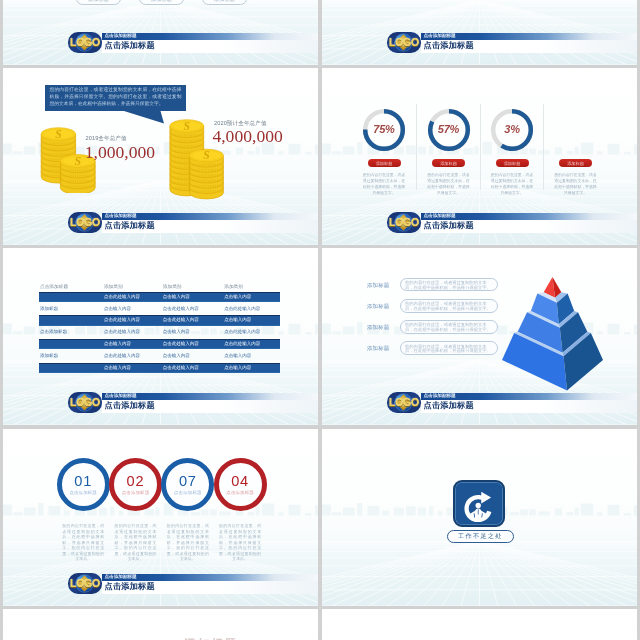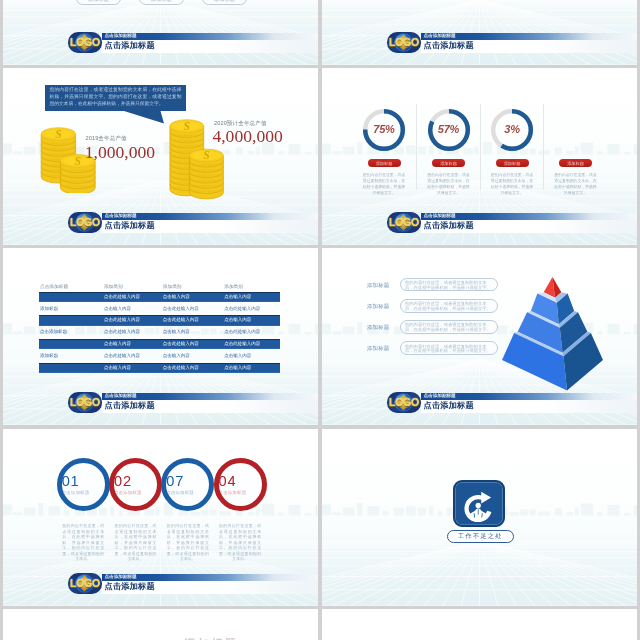--- a/index.html
+++ b/index.html
@@ -79,21 +79,21 @@
   .thead .tcell{color:#7e8e9d;font-size:4.7px;line-height:9.5px;}
 
   
   .plabel{position:absolute;font-size:5.4px;color:#6d93bc;white-space:nowrap;letter-spacing:.2px;}
   .pbox{position:absolute;height:13.8px;border:0.7px solid #bbccdd;border-radius:7px;
         background:#fcfdfe;box-sizing:border-box;padding:2.2px 4px;
         font-size:4.3px;line-height:4.9px;color:#a7bbcc;overflow:hidden;}
 
   
   .ncirc{position:absolute;width:53px;height:53px;border-radius:50%;box-sizing:border-box;
-         background:#fdfeff;display:flex;flex-direction:column;
+         background:#fdfeff;display:flex;flex-direction:column;align-items:center;
          justify-content:center;}
   .nnum{font-size:14.6px;font-weight:400;line-height:15px;letter-spacing:.8px;
         font-family:"Liberation Sans",sans-serif;}
   .nlab{font-size:4.4px;margin-top:1.2px;white-space:nowrap;letter-spacing:.2px;}
   .ntxt{position:absolute;width:42px;font-size:3.9px;line-height:5.5px;color:#9eb3c2;
          text-align:justify;text-align-last:center;}
 
   
   .sicon{position:absolute;width:51.7px;height:47.7px;border-radius:9px;
          background:#1d5493;border:2.2px solid #15406f;box-sizing:border-box;

